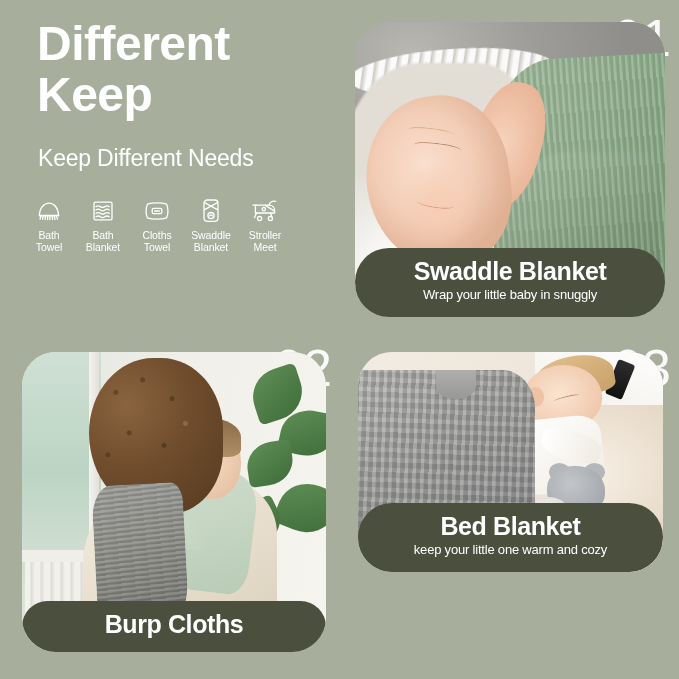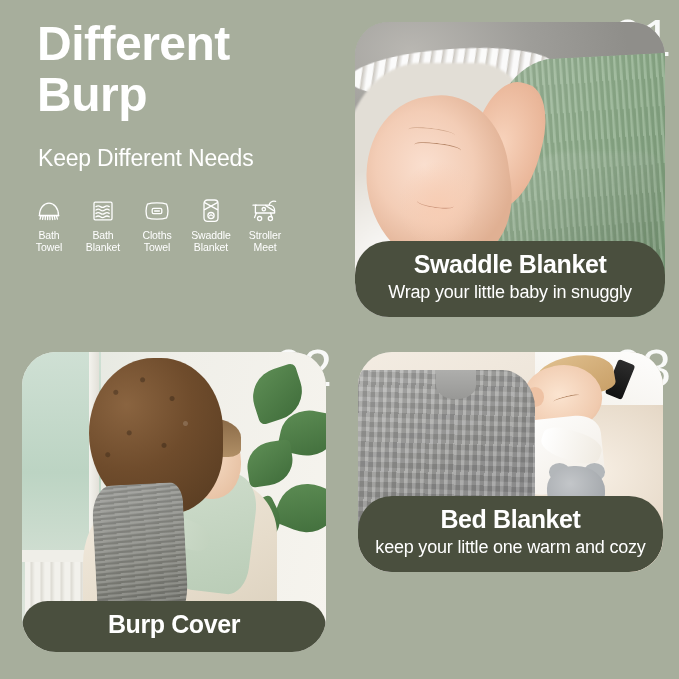--- a/index.html
+++ b/index.html
@@ -100,21 +100,21 @@
     text-align:center;
     color:#ffffff;
   }
   .cap-title {
     font-size:25px;
     font-weight:700;
     line-height:1.18;
     letter-spacing:-0.4px;
   }
   .cap-sub {
-    font-size:18px;
+    font-size:13px;
     font-weight:400;
     line-height:1.3;
     margin-top:1px;
     letter-spacing:-0.2px;
   }
 
   
   .badge {
     position:absolute;
     color:#ffffff;
@@ -395,21 +395,21 @@
 </style>
 </head>
 <body>
 
 <div class="page">
 
   <div class="quad q-tl">
 
     <div class="headline">
       <div>Different</div>
-      <div>Burp</div>
+      <div>Keep</div>
     </div>
 
     <div class="subhead">Keep Different Needs</div>
 
     <div class="icon-row">
 
       <div class="icon-cell">
         <span class="icon-glyph">
           <svg width="26" height="24" viewBox="0 0 26 24" fill="none" stroke="#ffffff" stroke-width="1.3" stroke-linecap="round">
             <path d="M3.5 16.5 C3.5 8.8 8 4.2 13 4.2 C18 4.2 22.5 8.8 22.5 16.5 Z" fill="none"></path>
@@ -525,21 +525,21 @@
         <div class="bhair"></div>
         <div class="beye-l"></div>
         <div class="beye-r"></div>
         <div class="face"></div>
         <div class="mface"></div>
         <div class="hair"></div>
         <div class="hairtex"></div>
         <div class="cloth"></div>
       </div>
       <div class="caption">
-        <div class="cap-title">Burp Cover</div>
+        <div class="cap-title">Burp Cloths</div>
       </div>
     </div>
   </div>
 
   <div class="quad q-br">
     <div class="badge badge-3">03</div>
     <div class="card card-br">
       <div class="card-photo ph3">
         <div class="pillow"></div>
         <div class="sheet"></div>

